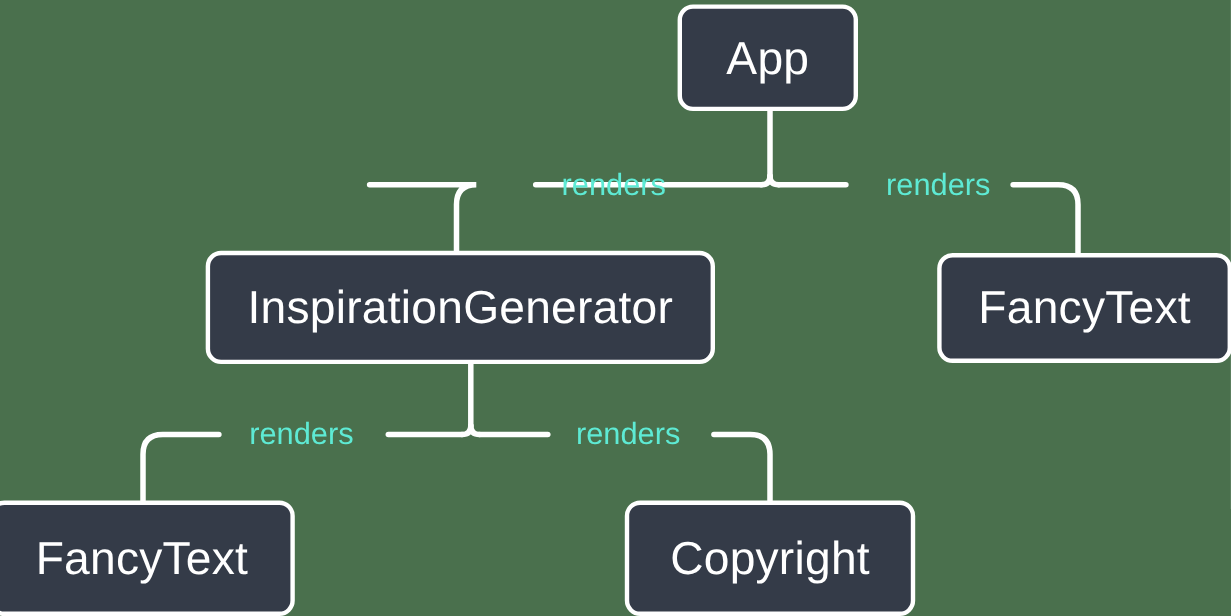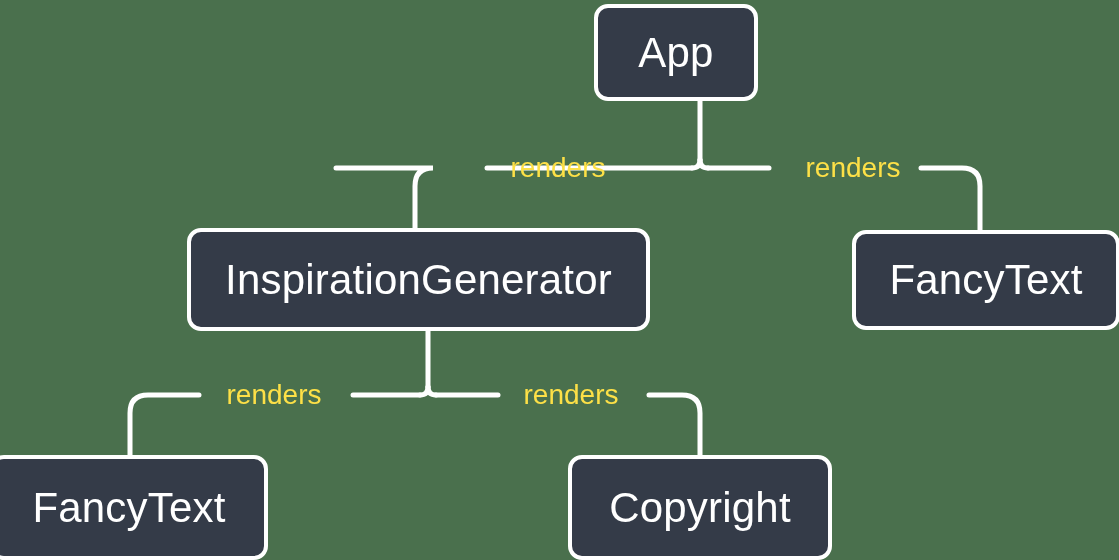--- a/index.html
+++ b/index.html
@@ -36,29 +36,29 @@
     align-items: center;
     justify-content: center;
     font-size: 42px;
     letter-spacing: 0.2px;
     line-height: 1;
     white-space: nowrap;
     z-index: 2;
   }
   .edge-label {
     position: absolute;
-    color: #fde047;
+    color: #5eead4;
     font-size: 28px;
     line-height: 1;
     white-space: nowrap;
     transform: translate(-50%, -50%);
     z-index: 3;
   }
   
-  #node-app        { left: 594px; top: 4px;   width: 164px; height: 97px; }
+  #node-app        { left: 616px; top: 4px;   width: 164px; height: 97px; }
   #node-inspgen    { left: 187px; top: 228px; width: 463px; height: 103px; }
   #node-fancy-right{ left: 852px; top: 230px; width: 268px; height: 100px; }
   #node-fancy-left { left: -10px; top: 455px; width: 278px; height: 105px; }
   #node-copyright  { left: 568px; top: 455px; width: 264px; height: 105px; }
 </style>
 </head>
 <body>
 
 <div id="diagram">
 

